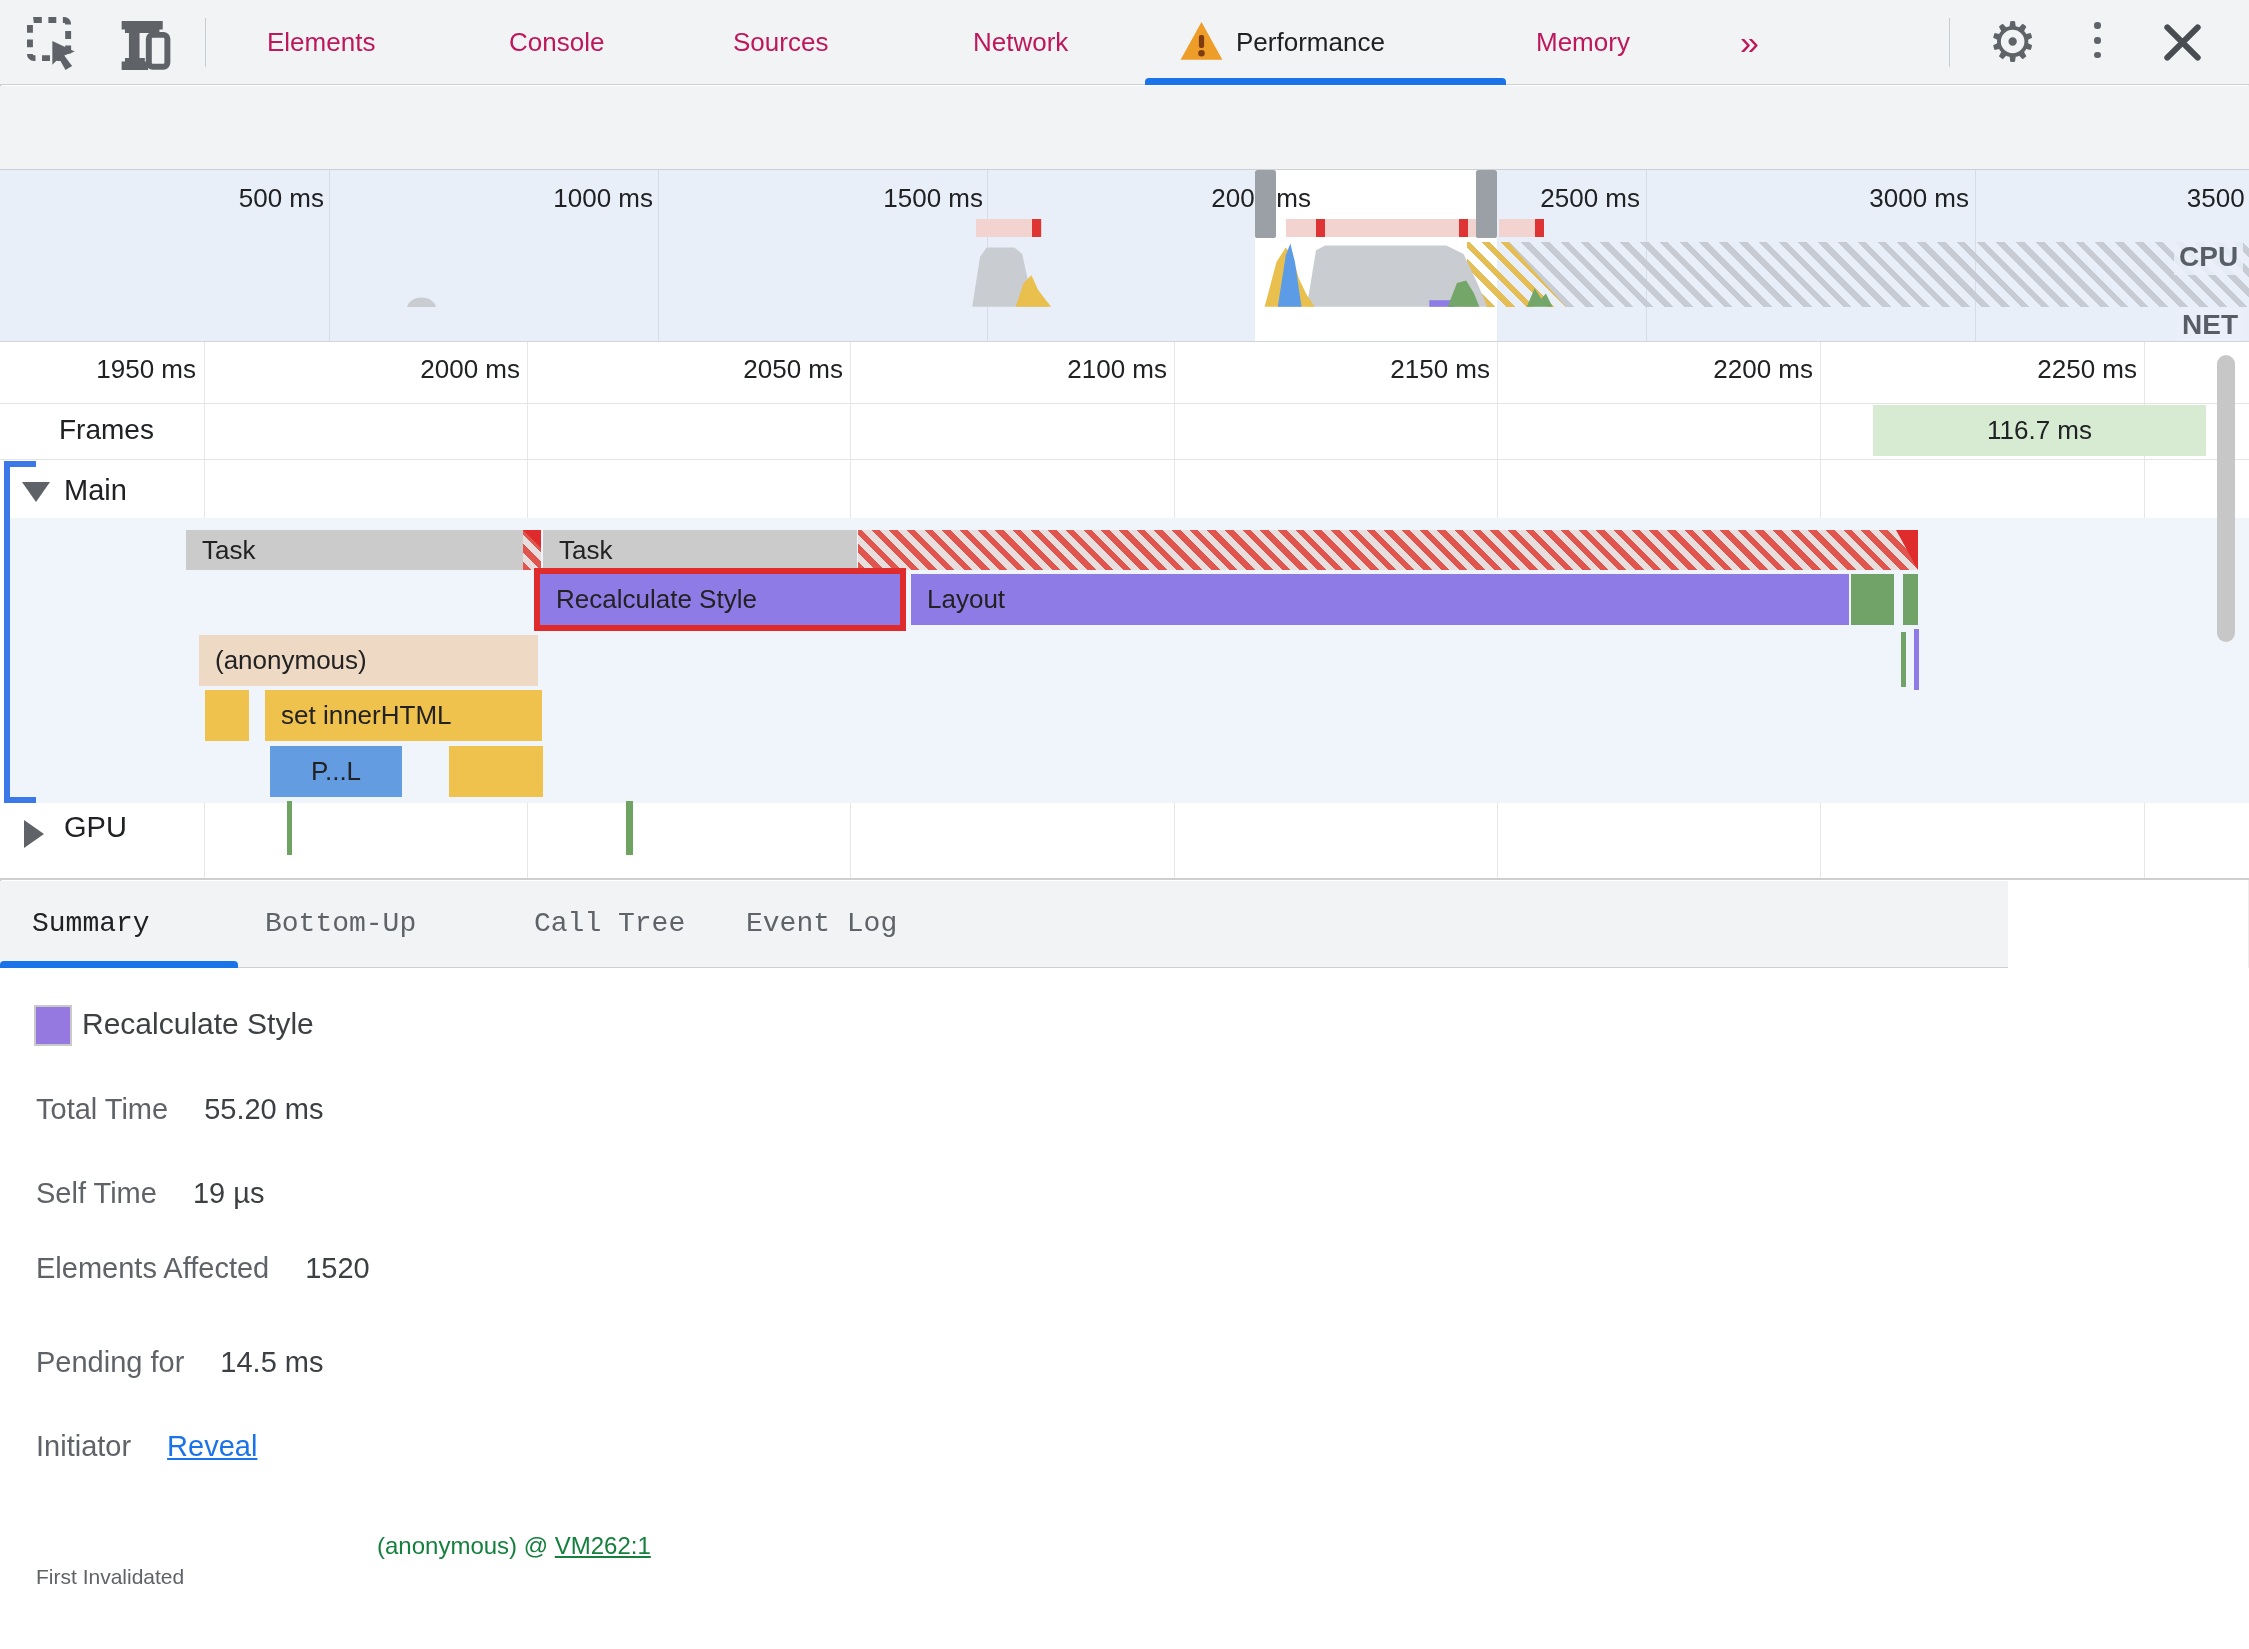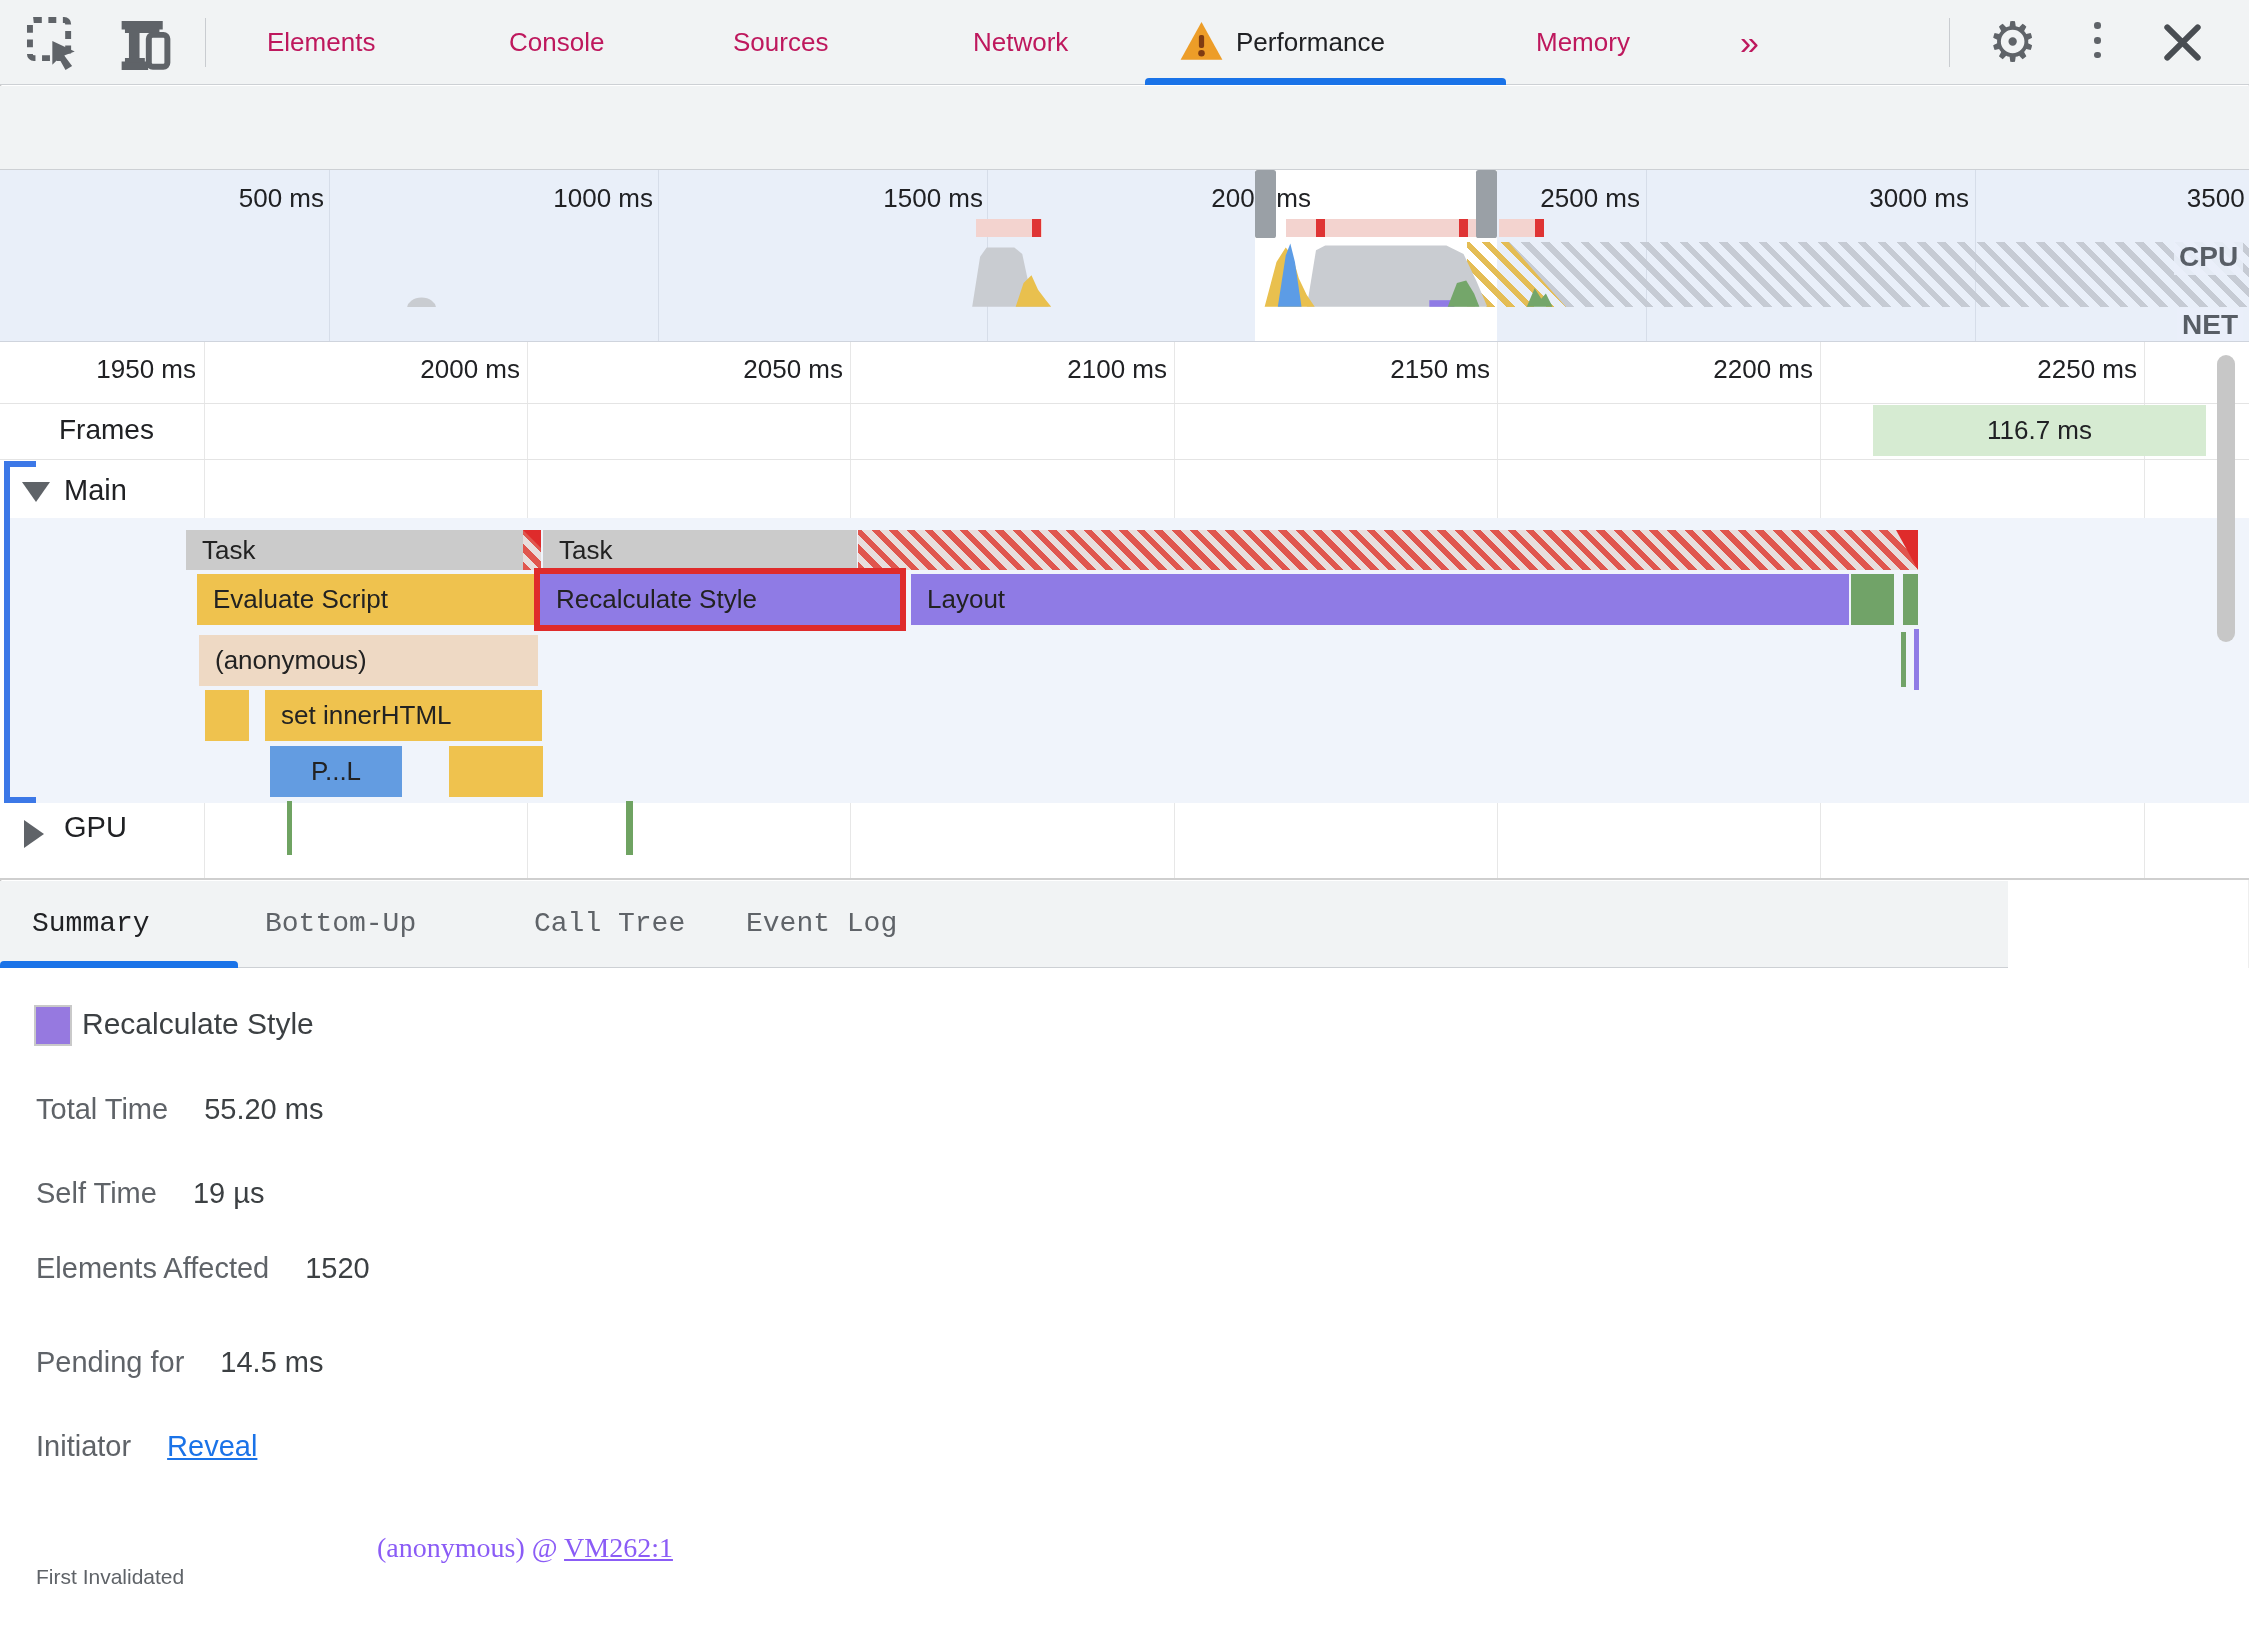--- a/index.html
+++ b/index.html
@@ -72,21 +72,21 @@
   .btab{position:absolute;top:0;height:86px;line-height:86px;font-size:28px;color:#5f6368;}
   #btab-underline{position:absolute;left:0;top:80px;width:238px;height:6.6px;background:#1a73e8;border-radius:4px 4px 0 0;}
 
   
   #summary{left:0;top:968px;width:2250px;height:681px;background:#fff;}
   #sum-swatch{left:34px;top:37px;width:34px;height:37px;background:#9679e0;border:2px solid #c9c9c9;}
   #sum-title{left:82px;top:37px;height:37px;line-height:37px;font-size:30px;color:#3c4043;}
   .sum-row{position:absolute;left:36px;font-size:29px;color:#5f6368;display:flex;gap:36px;}
   .sum-val{color:#3c4043;}
   .link{color:#1a73e8;text-decoration:underline;cursor:pointer;}
-  .mono{font-family:Liberation Serif, serif;font-size:28px;color:#8b5cf6;}
+  .mono{font-family:Liberation Sans, sans-serif;font-size:24px;color:#15803d;}
 
   svg{display:block;}
 </style>
 </head>
 <body>
 
 <div id="app">
 
   <div id="tabbar" class="abs">
     <span class="abs toolbar-icon" style="left:26px;top:16px;">
@@ -267,21 +267,20 @@
 
     <div class="bar" style="left:186px;top:188px;width:337px;height:40px;line-height:40px;background:#cbcbcb;"><span class="lbl">Task</span></div>
     <div class="bar candy" style="left:523px;top:188px;width:18.4px;height:40px;">
         <span class="corner-tri" style="border-left-width:18.4px;border-top-width:18.4px;"></span>
       </div>
     <div class="bar" style="left:543px;top:188px;width:314px;height:40px;line-height:40px;background:#cbcbcb;"><span class="lbl">Task</span></div>
     <div class="bar candy" style="left:858px;top:188px;width:1060px;height:40px;">
         <span class="corner-tri" style="border-left-width:22px;border-top-width:40px;"></span>
       </div>
 
-    <div class="bar" style="left:197px;top:232px;width:341px;height:51px;line-height:51px;background:#efc24e;"><span class="lbl">Evaluate Script</span></div>
     <div class="bar" style="left:911px;top:232px;width:938px;height:51px;line-height:51px;background:#8f7be5;"><span class="lbl">Layout</span></div>
     <div class="bar" style="left:1851px;top:232px;width:43px;height:51px;background:#71a368;"></div>
     <div class="bar" style="left:1903px;top:232px;width:14.5px;height:51px;background:#71a368;"></div>
     <div id="recalc-box" class="bar" style="left:534px;top:226px;width:360px;height:51px;">
         <span class="lbl" style="font-size:26px;">Recalculate Style</span>
       </div>
 
     <div class="bar" style="left:199px;top:293px;width:339px;height:51px;line-height:51px;background:#eed9c4;"><span class="lbl">(anonymous)</span></div>
     <span class="sliver" style="left:1901px;top:290px;width:4.6px;height:55px;background:#71a368;"></span>
     <span class="sliver" style="left:1914px;top:287px;width:5.3px;height:61px;background:#8f7be5;"></span>

